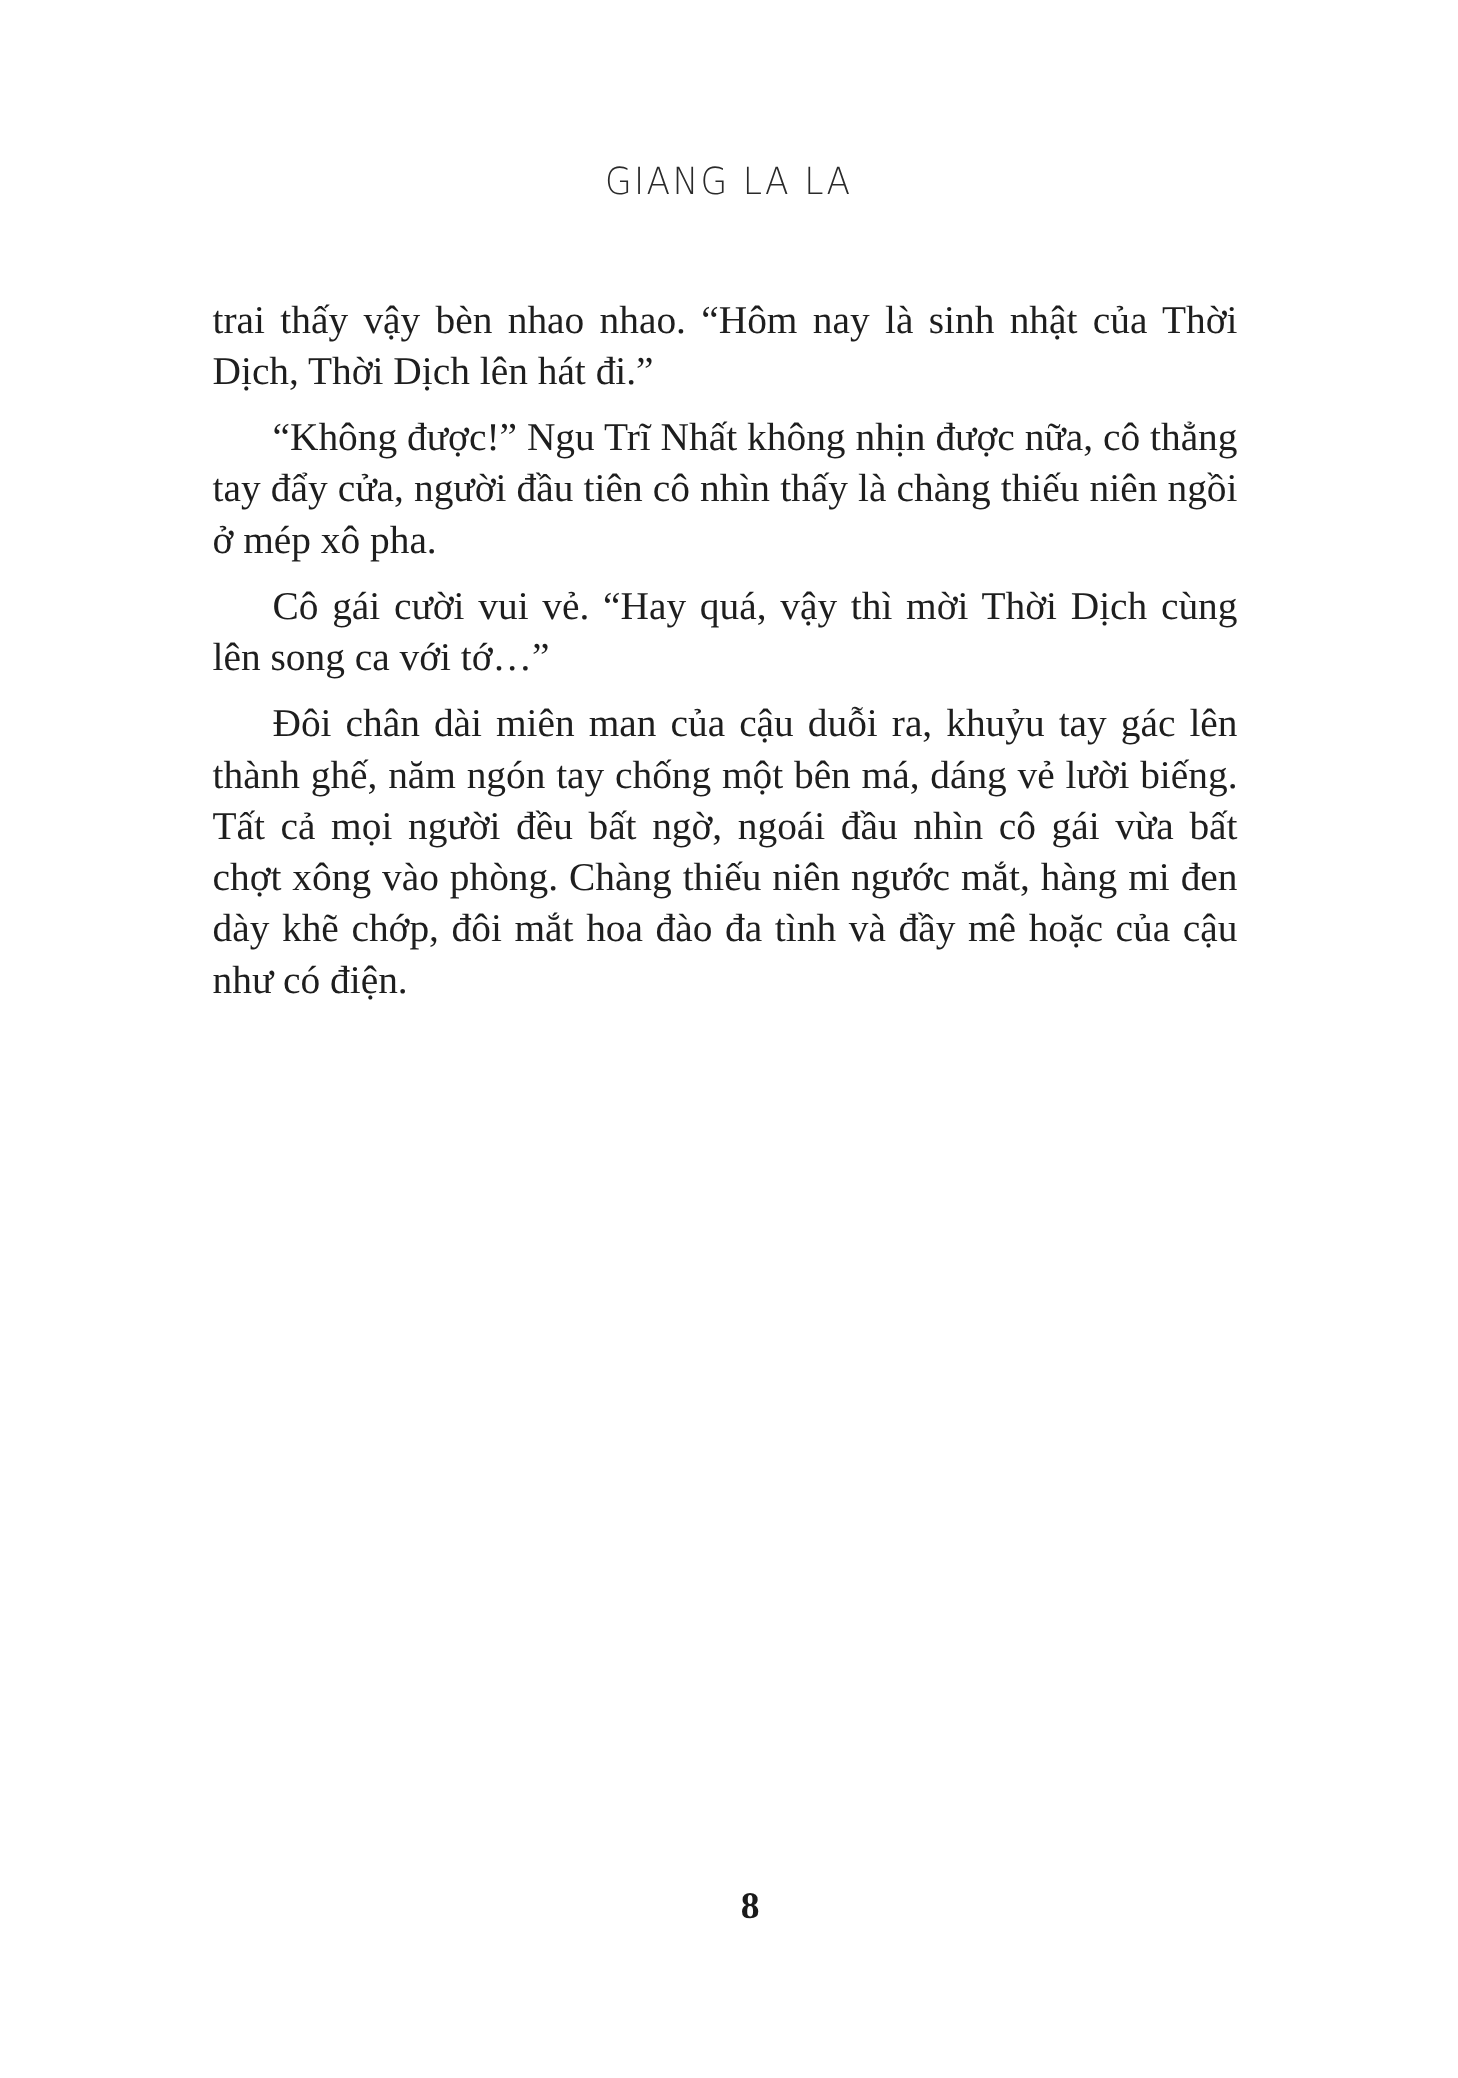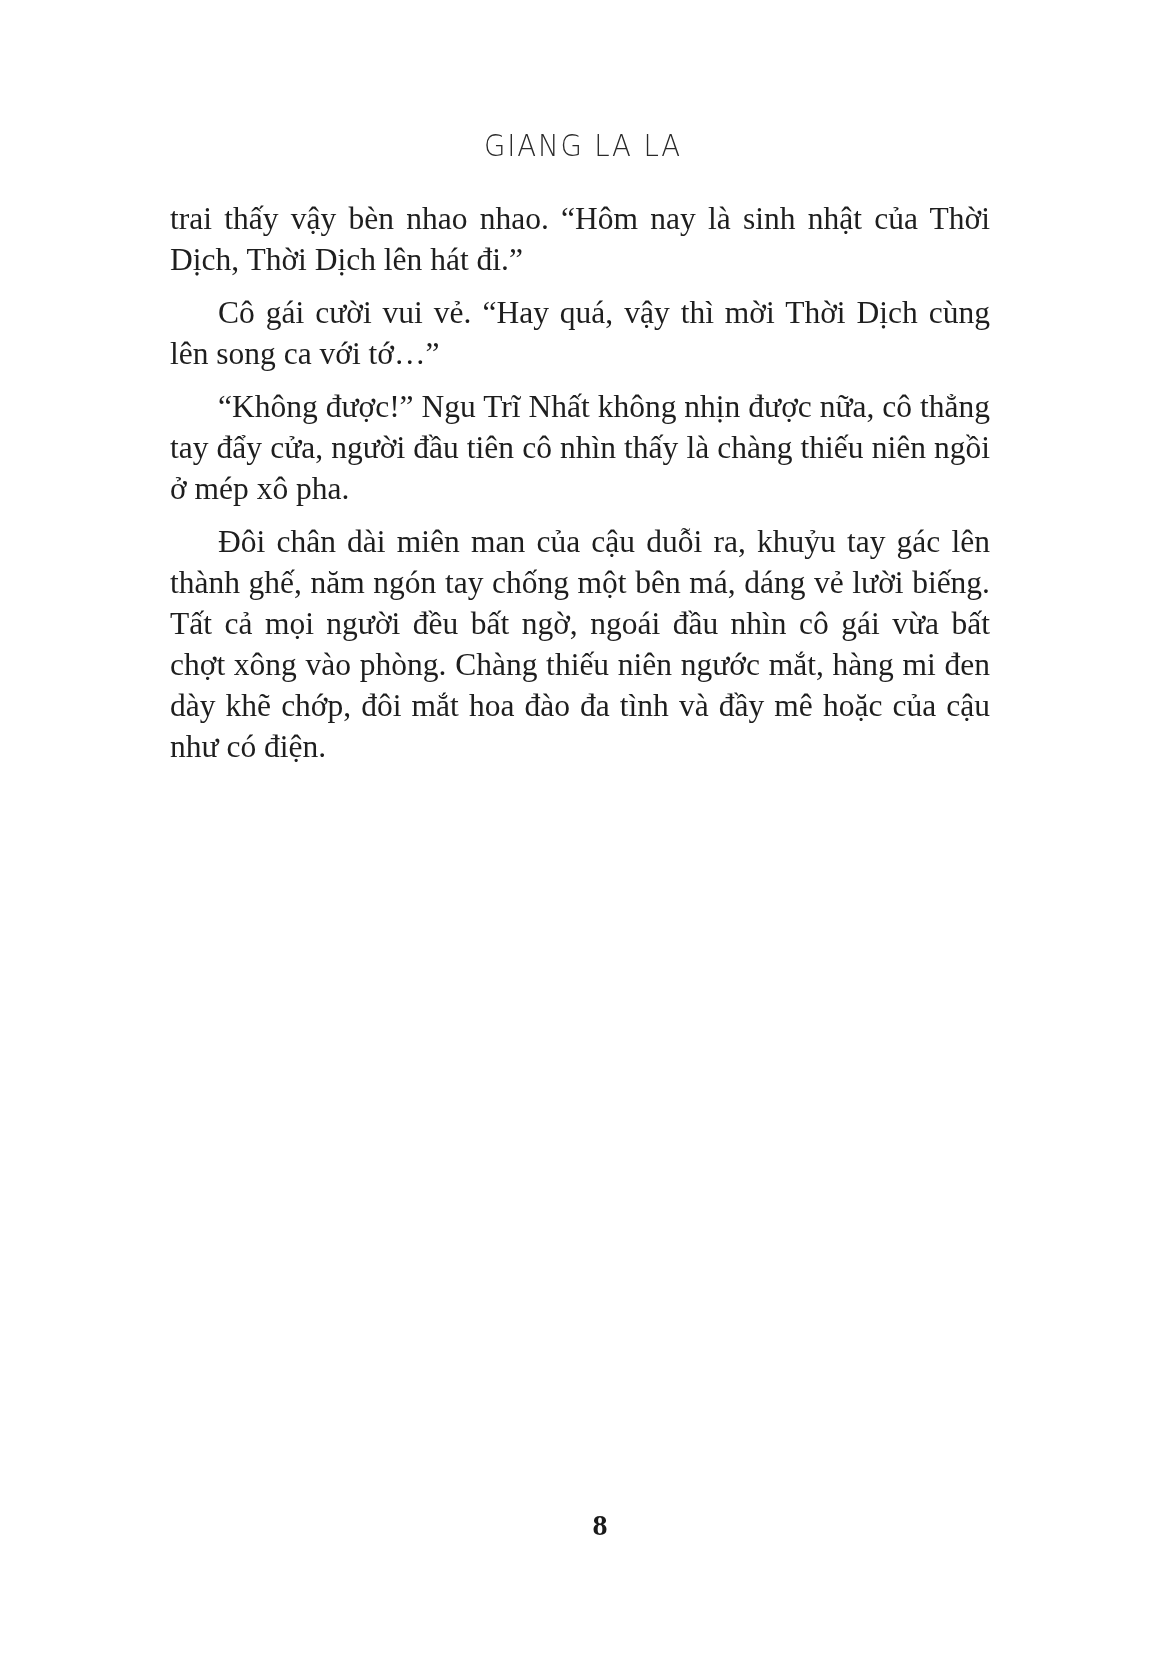--- a/index.html
+++ b/index.html
@@ -8,31 +8,31 @@
     position: absolute; top: 128px; left: 0; width: 1166px; text-align: center;
     font-family: "DejaVu Sans", sans-serif; font-weight: 300; font-size: 30px;
     letter-spacing: 2px; color: #2a2a2a; transform: scaleX(0.92);
   }
   .body-text {
     position: absolute; top: 198px; left: 170px; width: 820px;
     font-family: "Liberation Serif", serif; font-size: 31.5px; line-height: 41px;
     color: #1e1e1e; text-align: justify;
   }
   .body-text p { margin: 0 0 12px 0; text-indent: 48px; }
-  .body-text p.cont { text-indent: 0; }
+  .body-text p.cont { text-indent: 0; margin-top: 37px; }
   .page-number {
     position: absolute; top: 1508px; left: 0; width: 1200px; text-align: center;
     font-family: "Liberation Serif", serif; font-weight: bold; font-size: 30px; color: #1a1a1a;
   }
 </style>
 </head>
 <body>
 
 <div class="running-header">GIANG LA LA</div>
 
 <div class="body-text">
   <p class="cont">trai thấy vậy bèn nhao nhao. “Hôm nay là sinh nhật của Thời Dịch, Thời Dịch lên hát đi.”</p>
+  <p>“Không được!” Ngu Trĩ Nhất không nhịn được nữa, cô thẳng tay đẩy cửa, người đầu tiên cô nhìn thấy là chàng thiếu niên ngồi ở mép xô pha.</p>
   <p>Cô gái cười vui vẻ. “Hay quá, vậy thì mời Thời Dịch cùng lên song ca với tớ…”</p>
-  <p>“Không được!” Ngu Trĩ Nhất không nhịn được nữa, cô thẳng tay đẩy cửa, người đầu tiên cô nhìn thấy là chàng thiếu niên ngồi ở mép xô pha.</p>
   <p>Đôi chân dài miên man của cậu duỗi ra, khuỷu tay gác lên thành ghế, năm ngón tay chống một bên má, dáng vẻ lười biếng. Tất cả mọi người đều bất ngờ, ngoái đầu nhìn cô gái vừa bất chợt xông vào phòng. Chàng thiếu niên ngước mắt, hàng mi đen dày khẽ chớp, đôi mắt hoa đào đa tình và đầy mê hoặc của cậu như có điện.</p>
 </div>
 
 <div class="page-number">8</div>
 
 </body></html>

